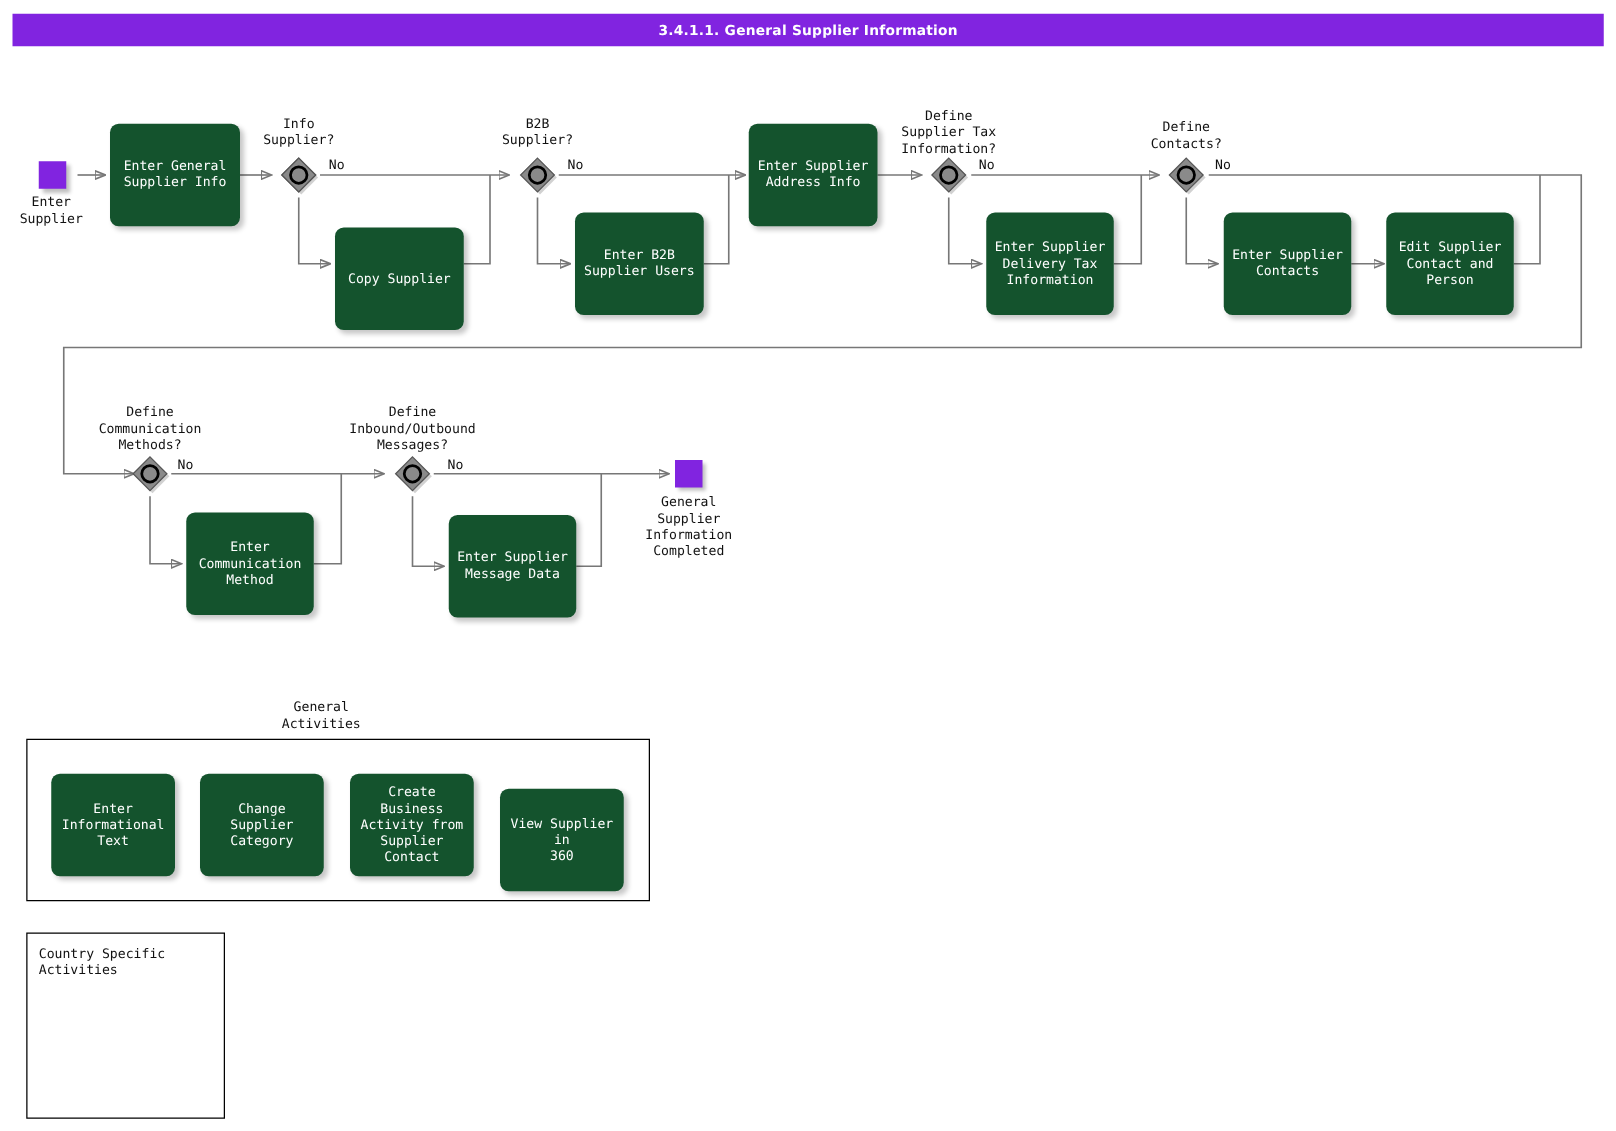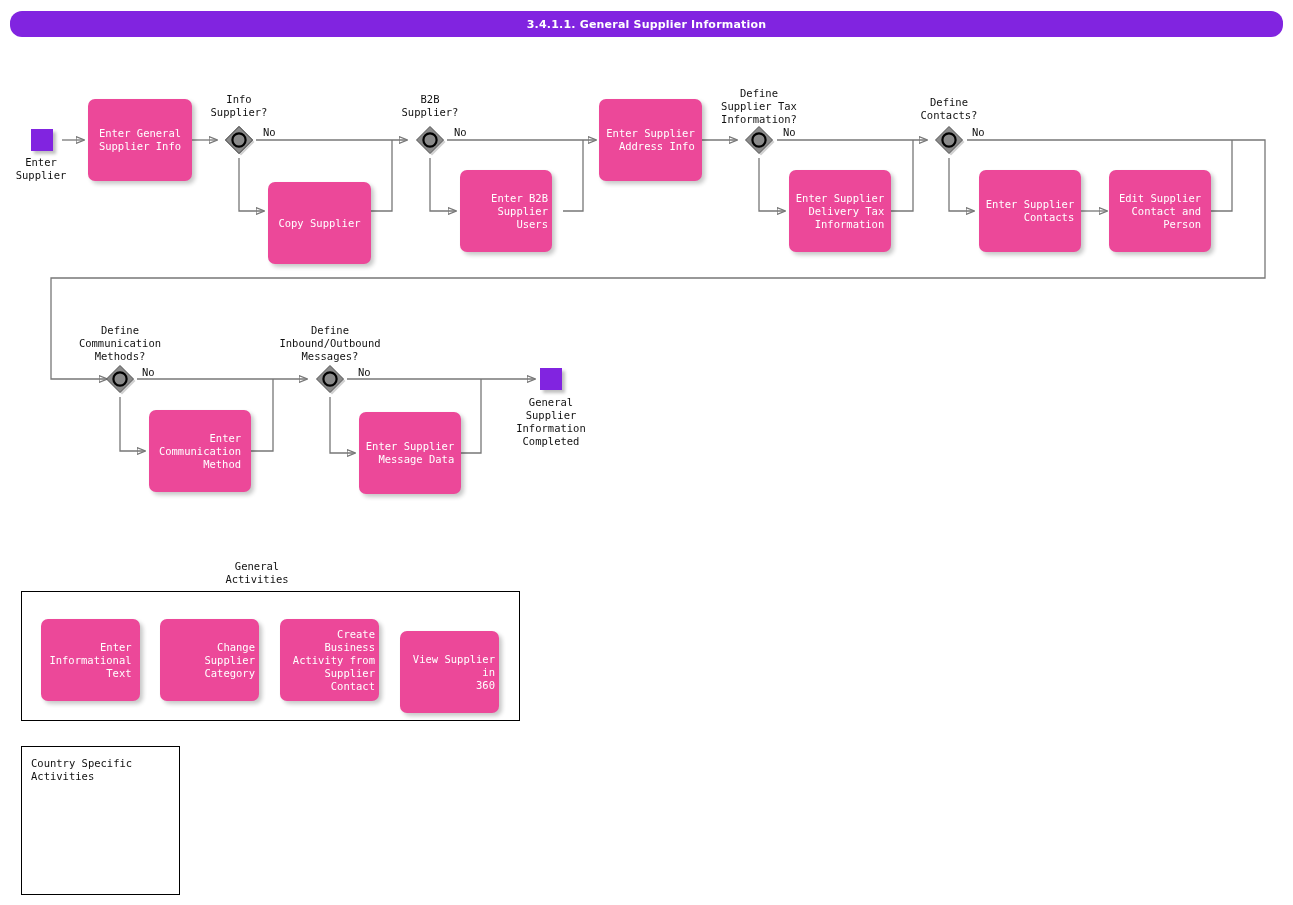--- a/index.html
+++ b/index.html
@@ -3,28 +3,28 @@
 <meta charset="utf-8">
 <style>
   html,body{margin:0;padding:0;background:#ffffff;}
   body{width:1293px;height:905px;position:relative;overflow:hidden;
        font-family:"DejaVu Sans Mono","Liberation Mono",monospace;}
 
   #canvas{position:absolute;left:0;top:0;width:1293px;height:905px;}
 
   
   .title-bar{position:absolute;left:10px;top:11px;width:1273px;height:26px;
-             background:#8124E0;display:flex;align-items:center;justify-content:center;border-radius:12px;}
+             background:#8124E0;display:flex;align-items:center;justify-content:center;}
   .title-bar .t{color:#ffffff;font-family:"DejaVu Sans","Liberation Sans",sans-serif;
                 font-size:11px;font-weight:bold;letter-spacing:.2px;}
 
   
-  .task{position:absolute;background:#ec4899;border-radius:7px;
+  .task{position:absolute;background:#14532d;border-radius:7px;
         box-shadow:3px 3px 4px rgba(0,0,0,.22);
-        display:flex;align-items:center;justify-content:center;text-align:right;
+        display:flex;align-items:center;justify-content:center;text-align:center;
         color:#ffffff;font-size:10.5px;line-height:13px;padding:2px 4px;
         box-sizing:border-box;white-space:pre-line;}
 
   
   .event{position:absolute;width:22px;height:22px;background:#8124E0;
          box-shadow:3px 3px 3px rgba(0,0,0,.25);}
   .event-label{position:absolute;text-align:center;font-size:10.5px;line-height:13px;
                color:#111;white-space:pre-line;}
 
   
@@ -170,21 +170,21 @@
   <div class="gw-label" style="left:255px;top:324px;width:150px;">Define
 Inbound/Outbound
 Messages?</div>
   <div class="flow-label" style="left:358px;top:366px;">No</div>
 
   <div class="task" style="left:88px;top:99px;width:104px;height:82px;">Enter General
 Supplier Info</div>
 
   <div class="task" style="left:268px;top:170px;width:103px;height:82px;margin-top:12px;">Copy Supplier</div>
 
-  <div class="task" style="left:460px;top:170px;width:92px;height:82px;">Enter B2B
+  <div class="task" style="left:460px;top:170px;width:103px;height:82px;">Enter B2B
 Supplier Users</div>
 
   <div class="task" style="left:599px;top:99px;width:103px;height:82px;">Enter Supplier
 Address Info</div>
 
   <div class="task" style="left:789px;top:170px;width:102px;height:82px;">Enter Supplier
 Delivery Tax
 Information</div>
 
   <div class="task" style="left:979px;top:170px;width:102px;height:82px;">Enter Supplier

